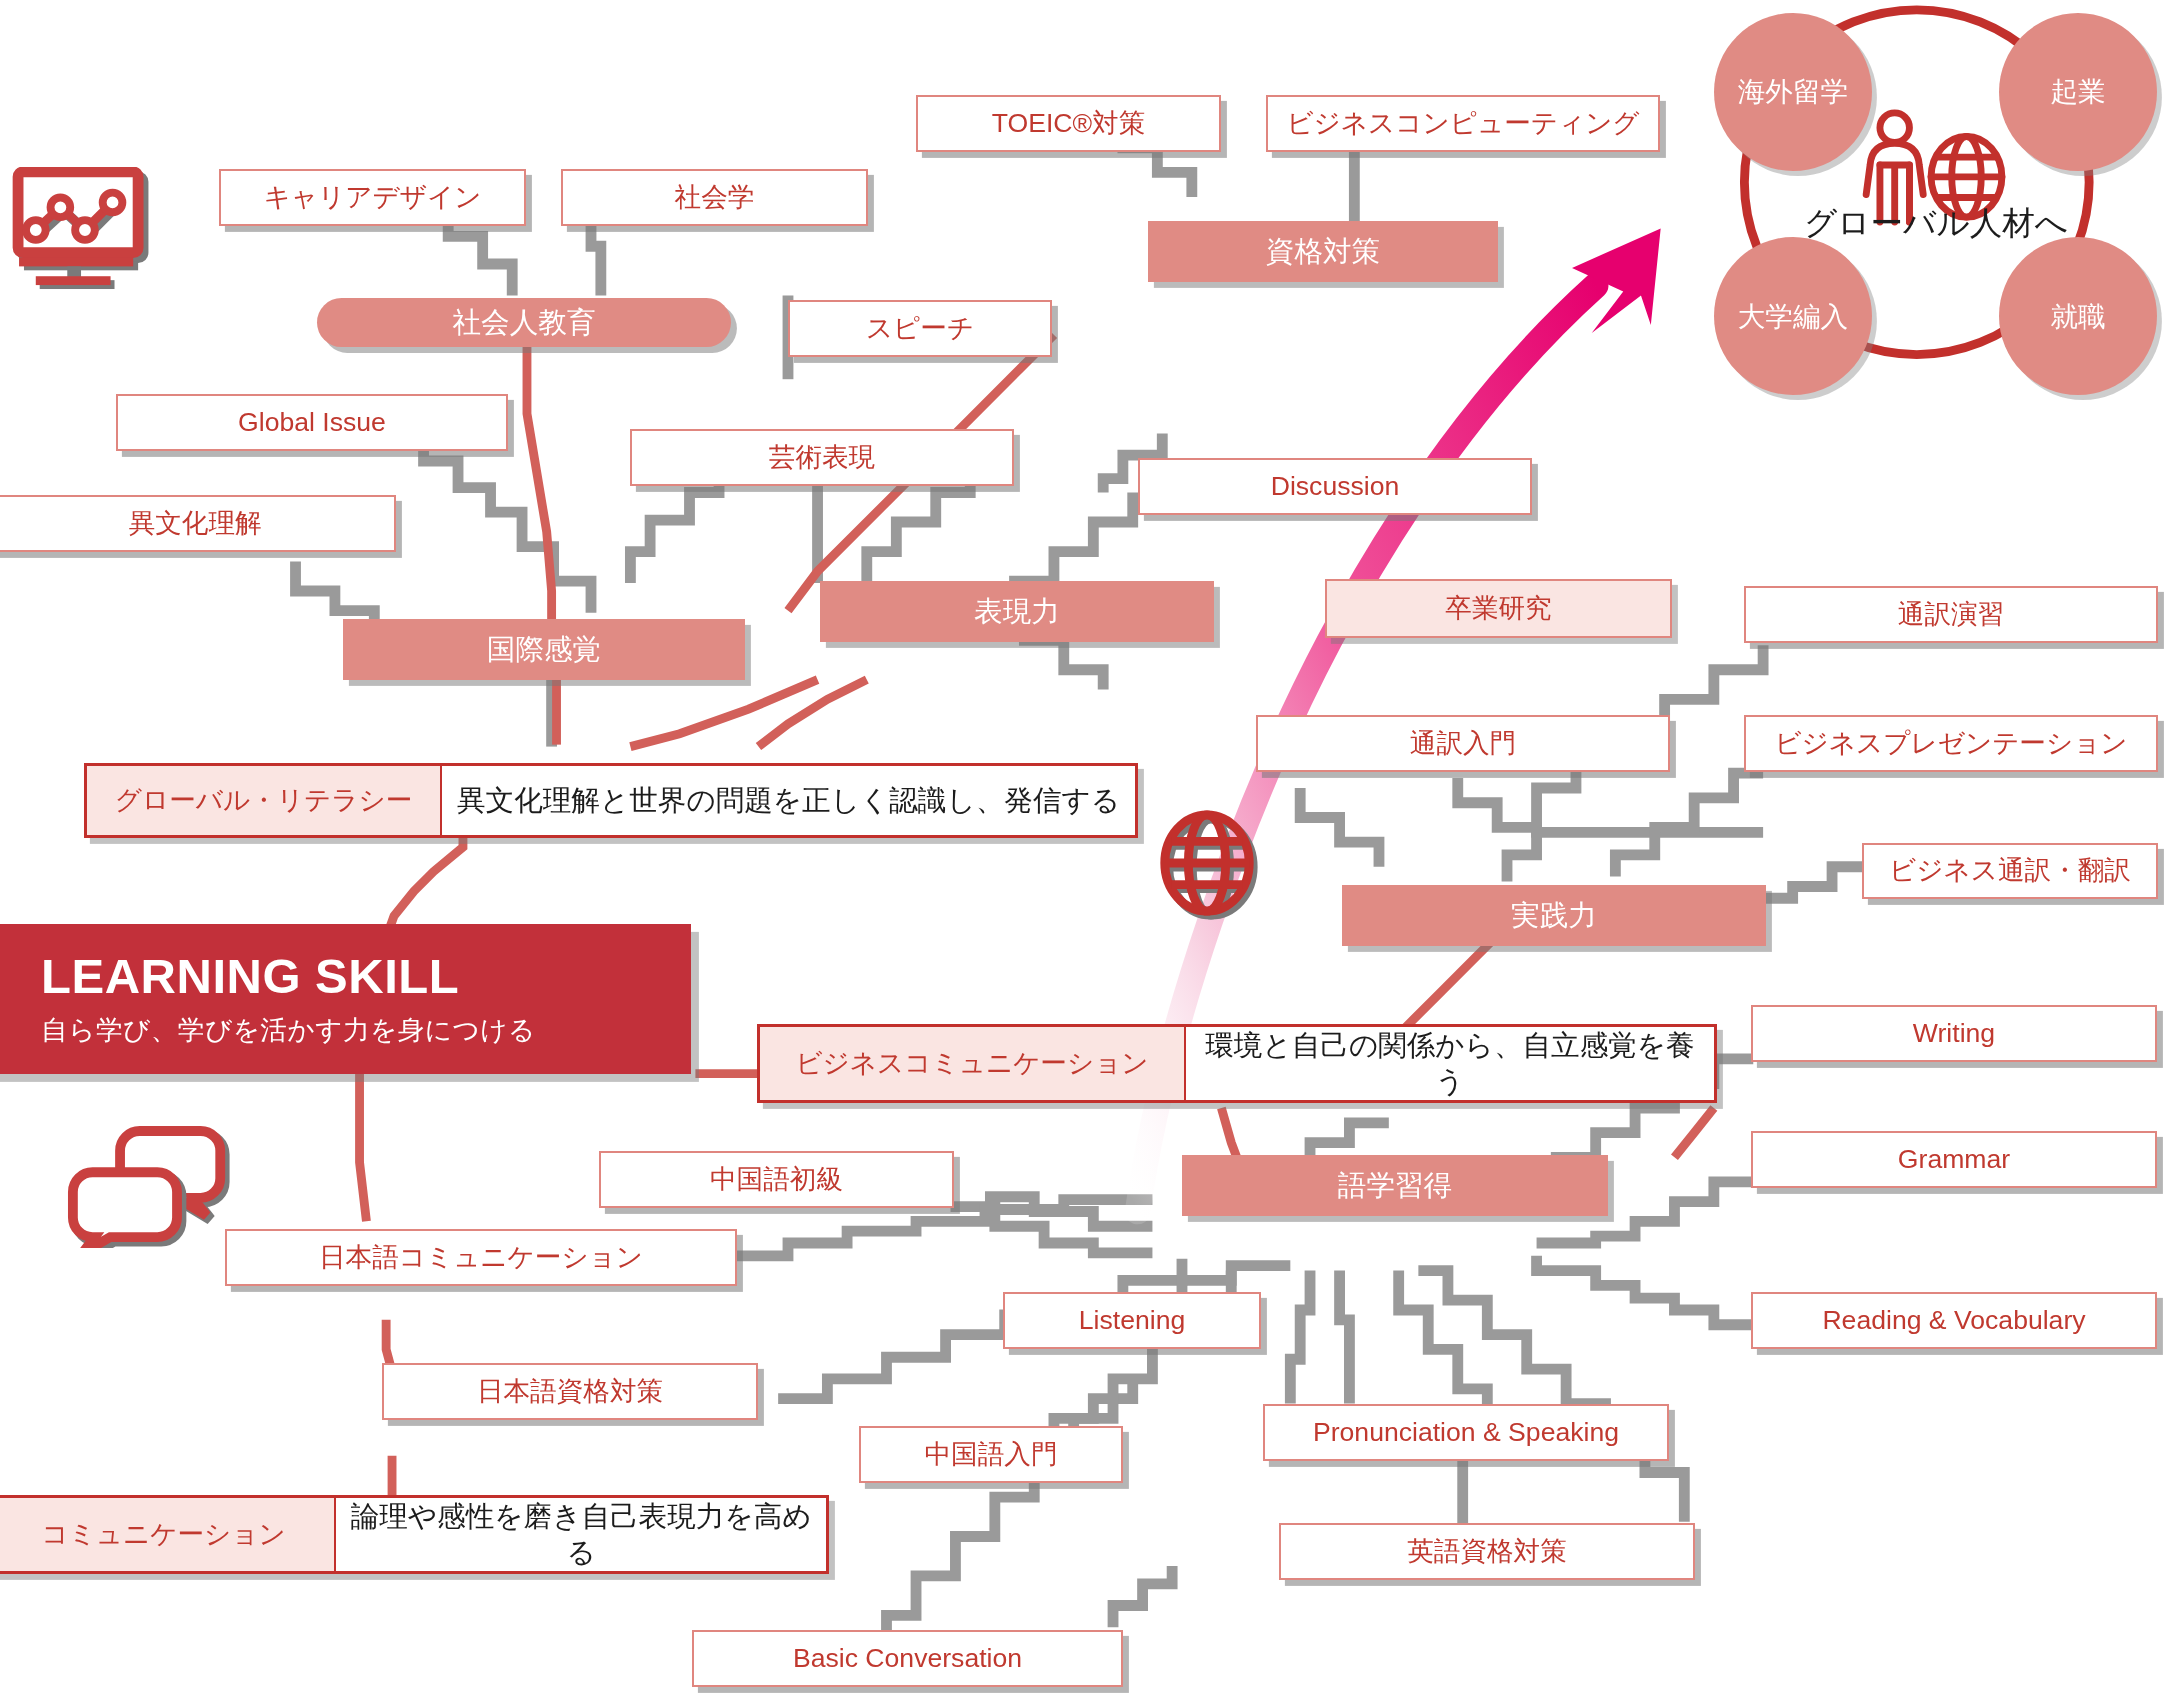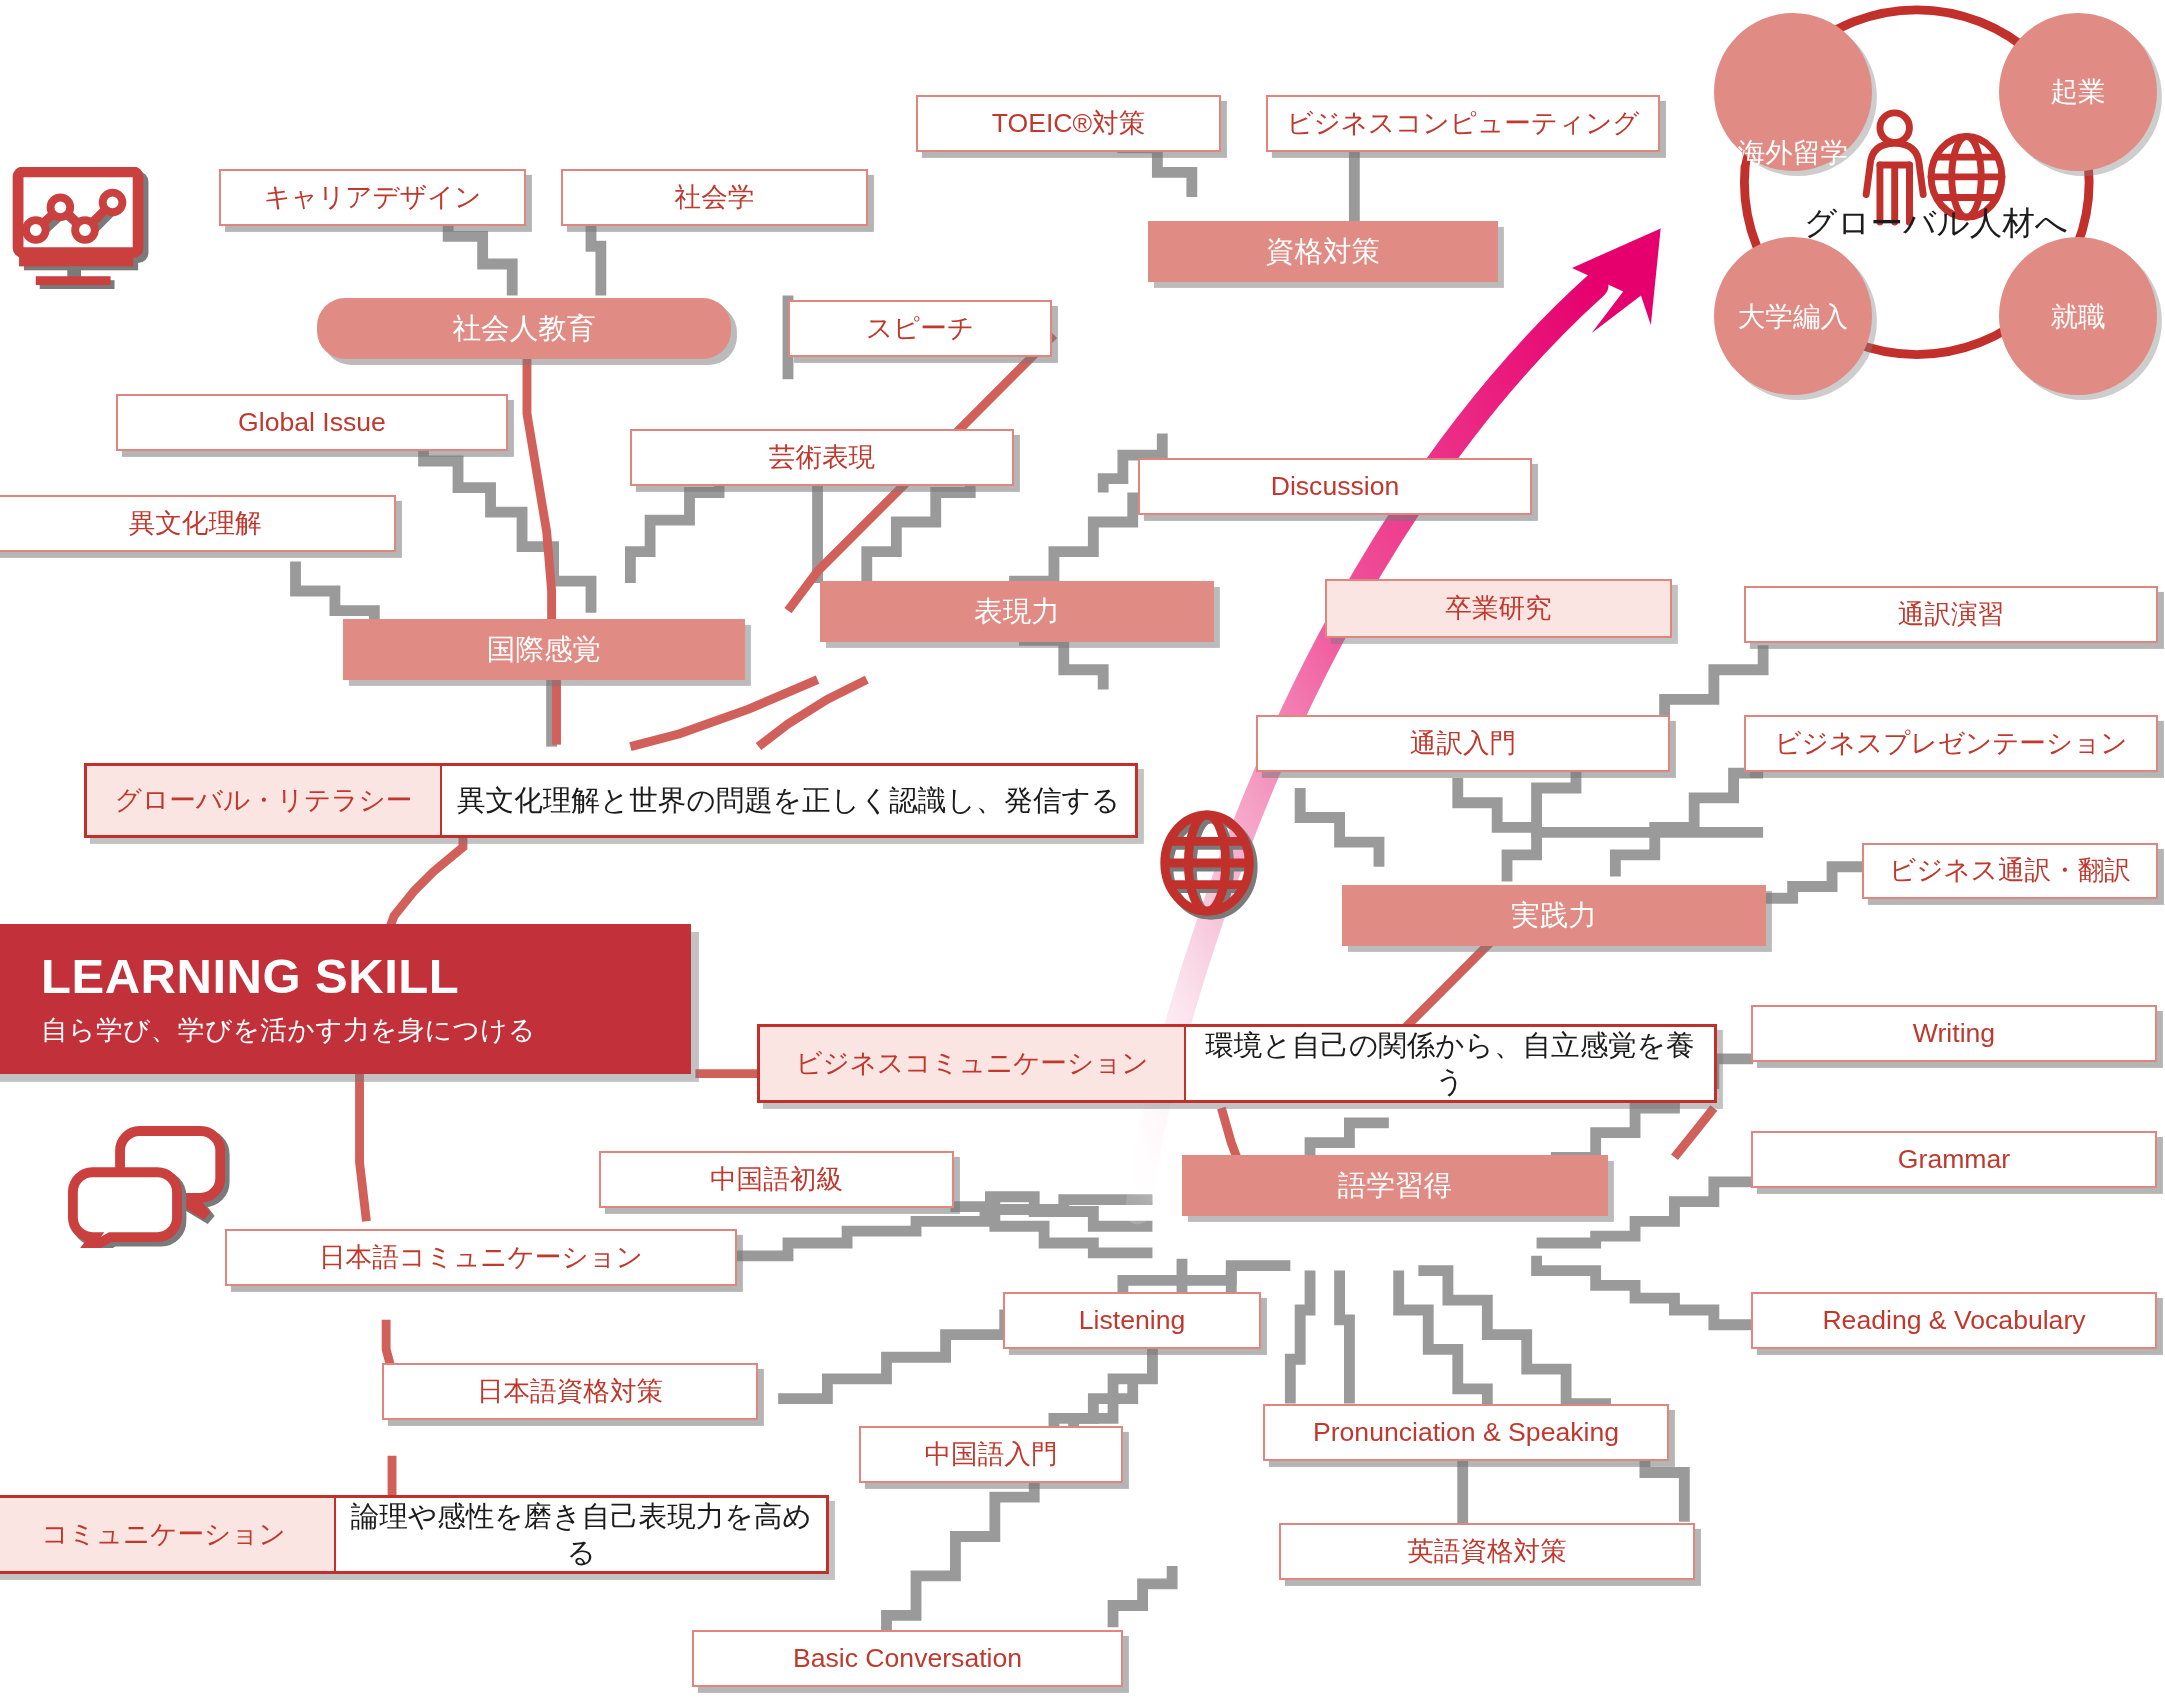--- a/index.html
+++ b/index.html
@@ -277,21 +277,21 @@
         <ellipse cx="57" cy="56" rx="43" ry="49"></ellipse>
         <ellipse cx="57" cy="56" rx="19" ry="49"></ellipse>
         <line x1="14" y1="56" x2="100" y2="56"></line>
         <line x1="21" y1="34" x2="93" y2="34"></line>
         <line x1="21" y1="78" x2="93" y2="78"></line>
       </g>
     </svg>
   </div>
 
   <div id="goal" style="left:1705px;top:0px;width:460px;height:364px;">
-    <div class="goal-circle" style="left:8.9px;top:12.8px;width:158px;height:158px;align-items:flex-end;">
+    <div class="goal-circle" style="left:8.9px;top:12.8px;width:158px;height:158px;">
       <span>海外留学</span>
     </div>
     <div class="goal-circle" style="left:294px;top:12.8px;width:158px;height:158px;">
       <span>起業</span>
     </div>
     <div class="goal-circle" style="left:8.9px;top:237px;width:158px;height:158px;">
       <span>大学編入</span>
     </div>
     <div class="goal-circle" style="left:294px;top:237px;width:158px;height:158px;">
       <span>就職</span>
@@ -329,21 +329,21 @@
     </div>
 
   <div class="node leaf" style="left:561px;top:169px;width:307px;height:57px;">
     <span>社会学</span>
     </div>
 
   <div class="node branch" style="left:1148px;top:221px;width:350px;height:61px;">
     <span>資格対策</span>
     </div>
 
-  <div class="node branch" style="left:317px;top:298px;width:414px;height:61px;border-radius:28px;">
+  <div class="node branch" style="left:317px;top:298px;width:414px;height:49px;border-radius:28px;">
     <span>社会人教育</span>
     </div>
 
   <div class="node leaf" style="left:788px;top:300px;width:264px;height:57px;">
     <span>スピーチ</span>
     </div>
 
 
   <div class="node leaf" style="left:116px;top:394px;width:392px;height:57px;">
     <span>Global Issue</span>

